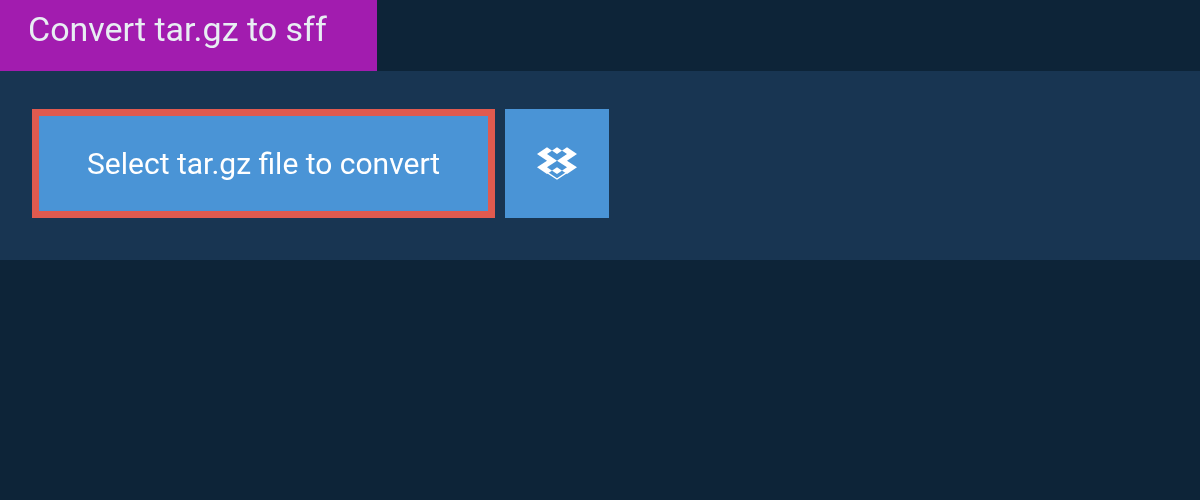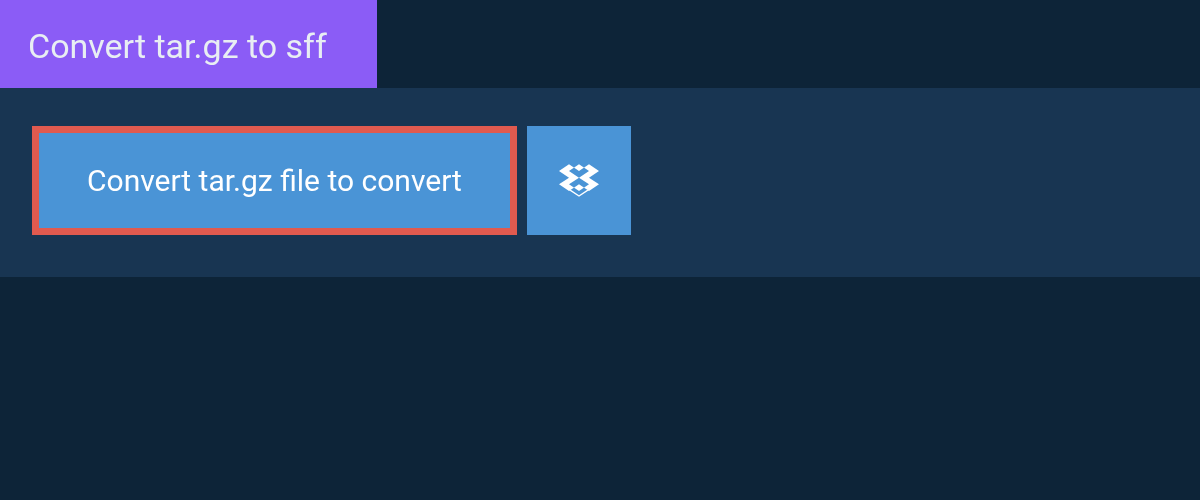--- a/index.html
+++ b/index.html
@@ -5,22 +5,22 @@
     * { margin: 0; padding: 0; box-sizing: border-box; }
     body {
       width: 1200px;
       height: 500px;
       background: #0d2438;
       font-family: -apple-system, BlinkMacSystemFont, "Segoe UI", Roboto, sans-serif;
       overflow: hidden;
     }
     .tab-header {
       display: inline-block;
-      background: #8b5cf6;
-      padding: 26px 50px 22px 28px;
+      background: #a21caf;
+      padding: 9px 50px 22px 28px;
       color: #e8eef3;
       font-size: 34px;
       font-weight: 400;
     }
     .main-panel {
       background: #183552;
       padding: 38px 32px 42px 32px;
       width: 100%;
     }
     .button-row {
@@ -54,21 +54,21 @@
   </style>
 </head>
 <body>
 
 
 
 <div class="tab-header">Convert tar.gz to sff</div>
 
 <div class="main-panel">
   <div class="button-row">
-    <button class="select-button">Convert tar.gz file to convert</button>
+    <button class="select-button">Select tar.gz file to convert</button>
     <button class="dropbox-button">
       <svg viewBox="0 0 24 24">
         <path d="M6 2L0 6l6 4-6 4 6 4 6-4 6 4 6-4-6-4 6-4-6-4-6 4zM6 14l6-4 6 4-6 4z M12 10L6 6l6-4 6 4z M6 17.5l6 4 6-4v-1l-6 4-6-4z"></path>
       </svg>
     </button>
   </div>
 </div>
 
 
 

